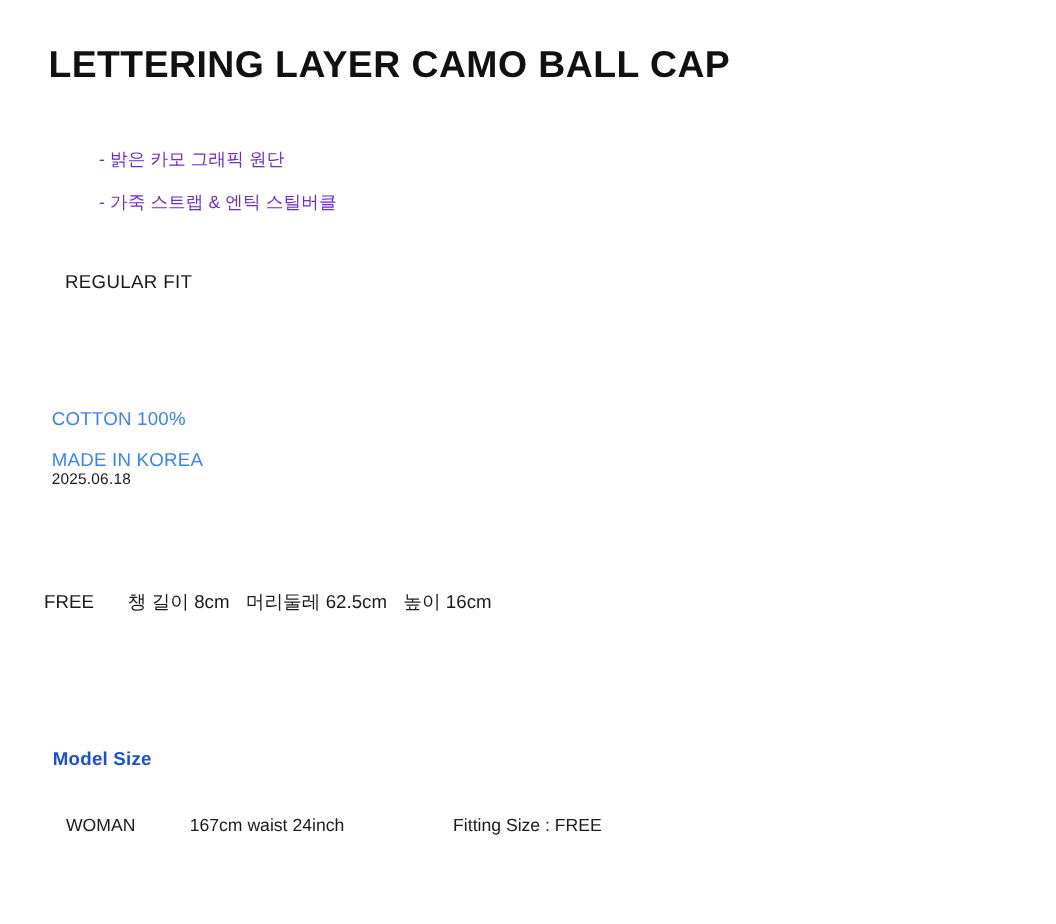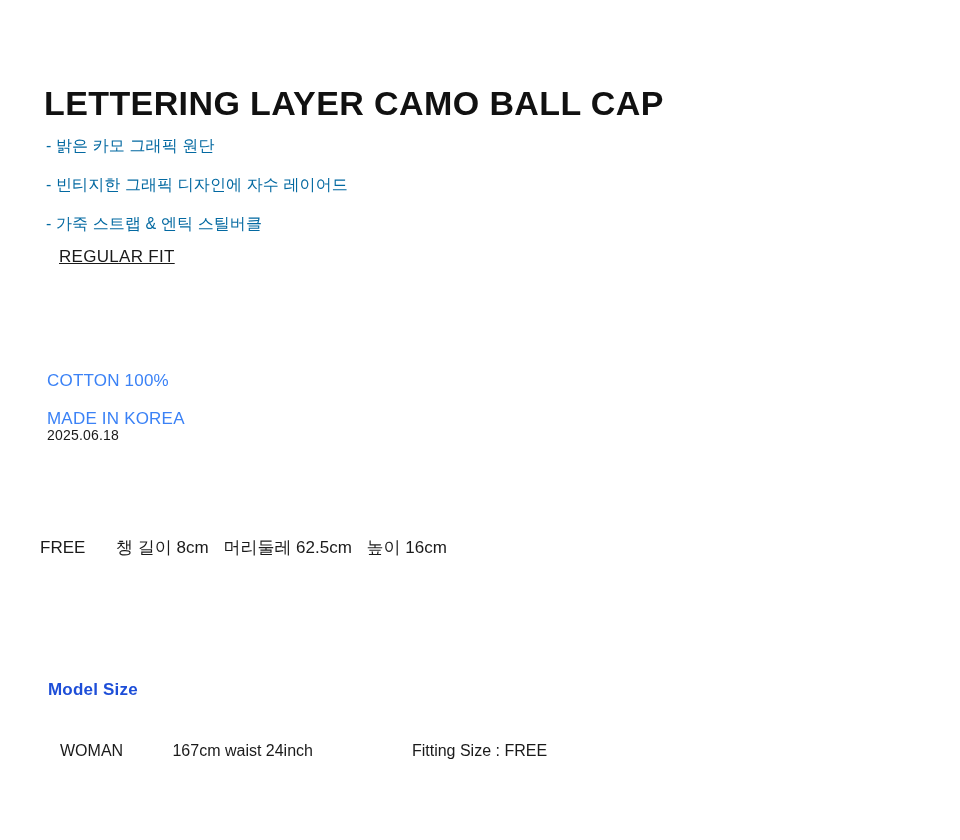--- a/index.html
+++ b/index.html
@@ -24,45 +24,44 @@
 
   .product-title {
     position: absolute;
     left: 44px;
     top: 40px;
     font-size: 34px;
     font-weight: bold;
     letter-spacing: 0.4px;
     color: #111111;
     white-space: nowrap;
-    margin-top: 44px;
   }
 
   .features {
     position: absolute;
     left: 46px;
     top: 126px;
     width: 700px;
   }
 
   .feature-line {
     font-size: 16px;
     line-height: 39px;
-    color: #0369a1;
+    color: #6d28d9;
     letter-spacing: 0.1px;
+    margin-left: 44px;
   }
 
   .fit-line {
     position: absolute;
     left: 59px;
     top: 247px;
     font-size: 17px;
     color: #1a1a1a;
     letter-spacing: 0.3px;
-    text-decoration: underline;
   }
 
   .material-block {
     position: absolute;
     left: 47px;
     top: 362px;
   }
 
   .material-line {
     font-size: 17px;
@@ -129,21 +128,20 @@
 </style>
 </head>
 <body>
 
 <div class="page">
 
   <div class="product-title">LETTERING LAYER CAMO BALL CAP</div>
 
   <div class="features">
     <div class="feature-line">- 밝은 카모 그래픽 원단</div>
-    <div class="feature-line">- 빈티지한 그래픽 디자인에 자수 레이어드</div>
     <div class="feature-line">- 가죽 스트랩 &amp; 엔틱 스틸버클</div>
   </div>
 
   <div class="fit-line">REGULAR FIT</div>
 
   <div class="material-block">
     <div class="material-line">COTTON 100%</div>
     <div class="material-line">MADE IN KOREA</div>
   </div>
 

